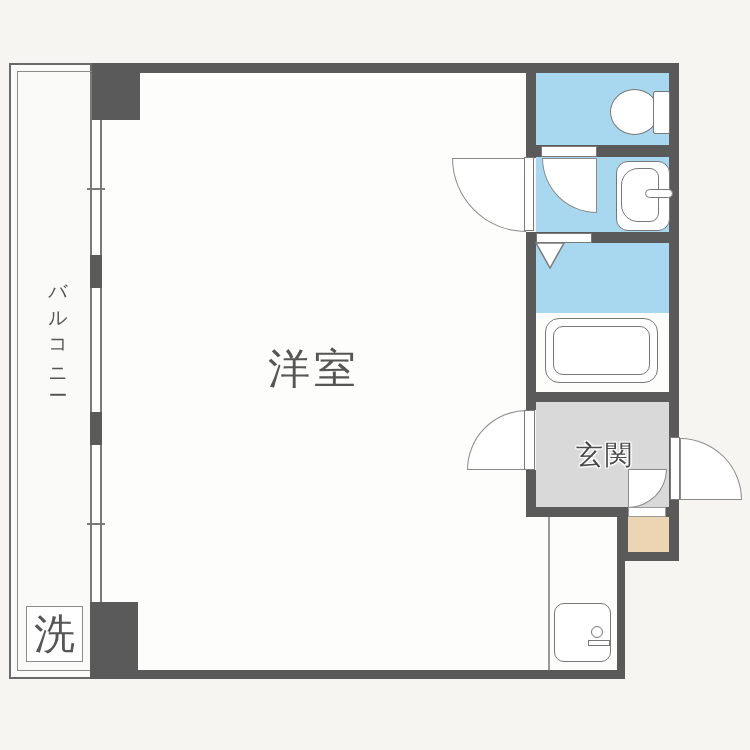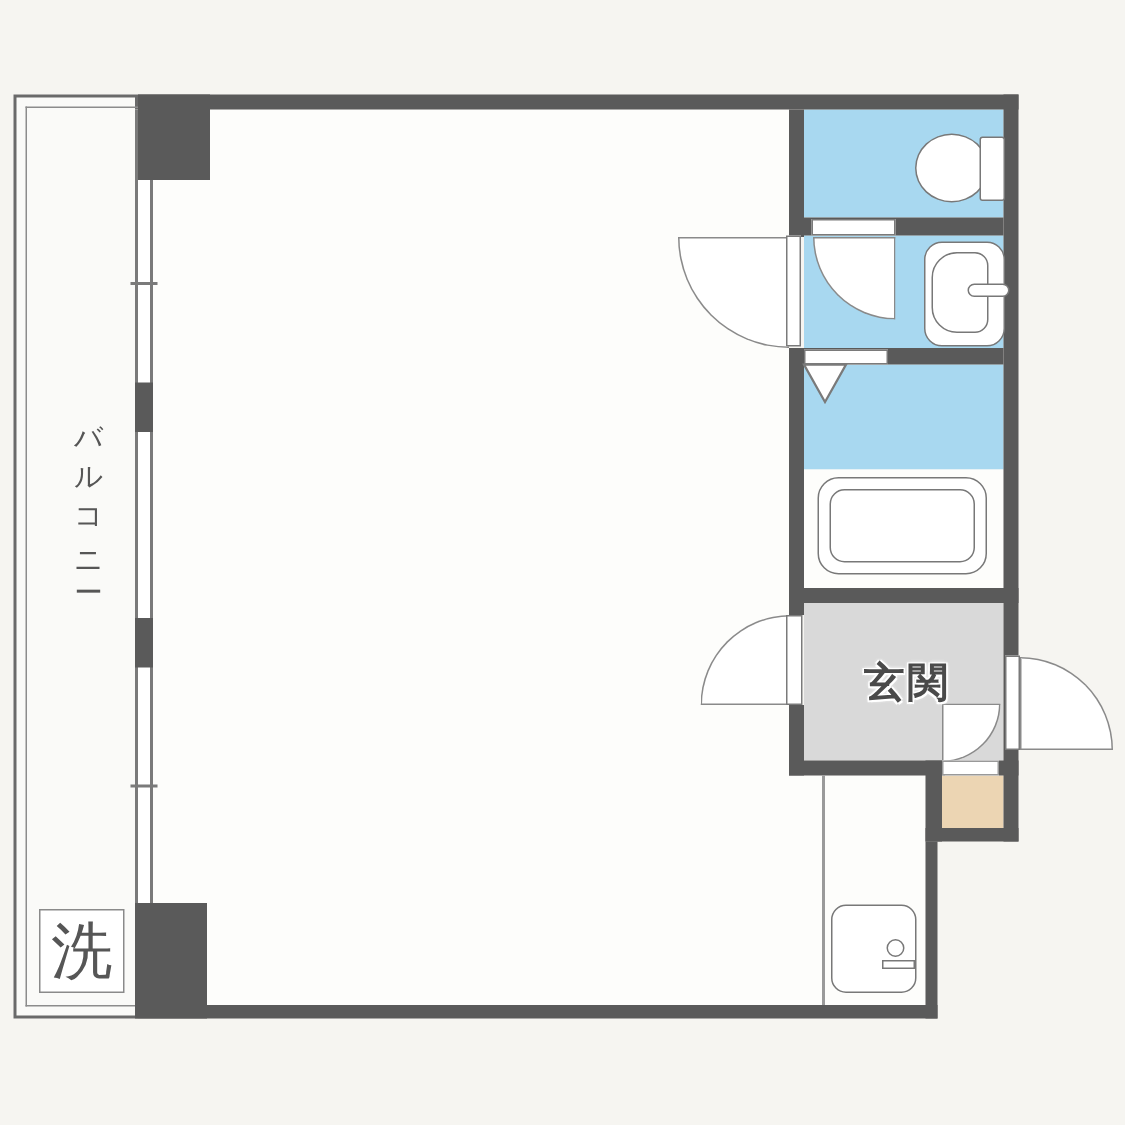--- a/index.html
+++ b/index.html
@@ -18,21 +18,21 @@
   .doorleaf{background:#ffffff;border:1.5px solid #7a7a7a;}
   .disc{background:#ffffff;border:1.5px solid #8a8a8a;}
   .fixture{background:#ffffff;border:1.5px solid #787878;}
   .label{color:#565656;white-space:nowrap;}
   .balcony-outer{background:#fafaf8;border:2px solid #6a6a6a;}
   .balcony-inner{border:1px solid #8c8c8c;border-right:none;}
   .window-strip{background:#ffffff;border-left:2px solid #7a7a7a;border-right:2px solid #7a7a7a;}
   .tick{background:#7a7a7a;}
   .thinline{background:#9a9a9a;}
   .genkan-label{
-    color:#4a4a4a;font-weight:bold;
+    color:#4a4a4a;font-weight:normal;
     text-shadow:-1px -1px 0 #fff,1px -1px 0 #fff,-1px 1px 0 #fff,1px 1px 0 #fff,0 0 3px #fff,0 0 3px #fff;
   }
 </style>
 </head>
 <body>
 
 <div id="stage">
 
   <div class="abs balcony-outer" style="left:9px;top:63px;width:83px;height:616px;"></div>
   <div class="abs balcony-inner" style="left:17px;top:71px;width:75px;height:600px;"></div>
@@ -103,16 +103,17 @@
 
   <div class="abs thinline" style="left:548px;top:517px;width:1.5px;height:153px;"></div>
   <div class="abs fixture" style="left:554px;top:603px;width:57px;height:59px;border-radius:10px;"></div>
   <div class="abs fixture" style="left:591px;top:626px;width:12px;height:12px;border-radius:50%;border-width:1.5px;"></div>
   <div class="abs fixture" style="left:588px;top:640px;width:22px;height:6px;border-width:1px;"></div>
 
   <div class="abs fixture" style="left:26px;top:606px;width:57px;height:56px;border-color:#8a8a8a;display:flex;align-items:center;justify-content:center;">
     <span class="label" style="font-size:41px;">洗</span>
   </div>
 
+  <div class="abs label" style="left:268px;top:341px;font-size:42px;letter-spacing:4px;">洋室</div>
   <div class="abs label" style="left:45px;top:270px;font-size:19px;writing-mode:vertical-rl;text-orientation:mixed;letter-spacing:7px;">バルコニー</div>
   <div class="abs genkan-label" style="left:576px;top:437px;font-size:27px;letter-spacing:2px;">玄関</div>
 
 </div>
 
 </body></html>

